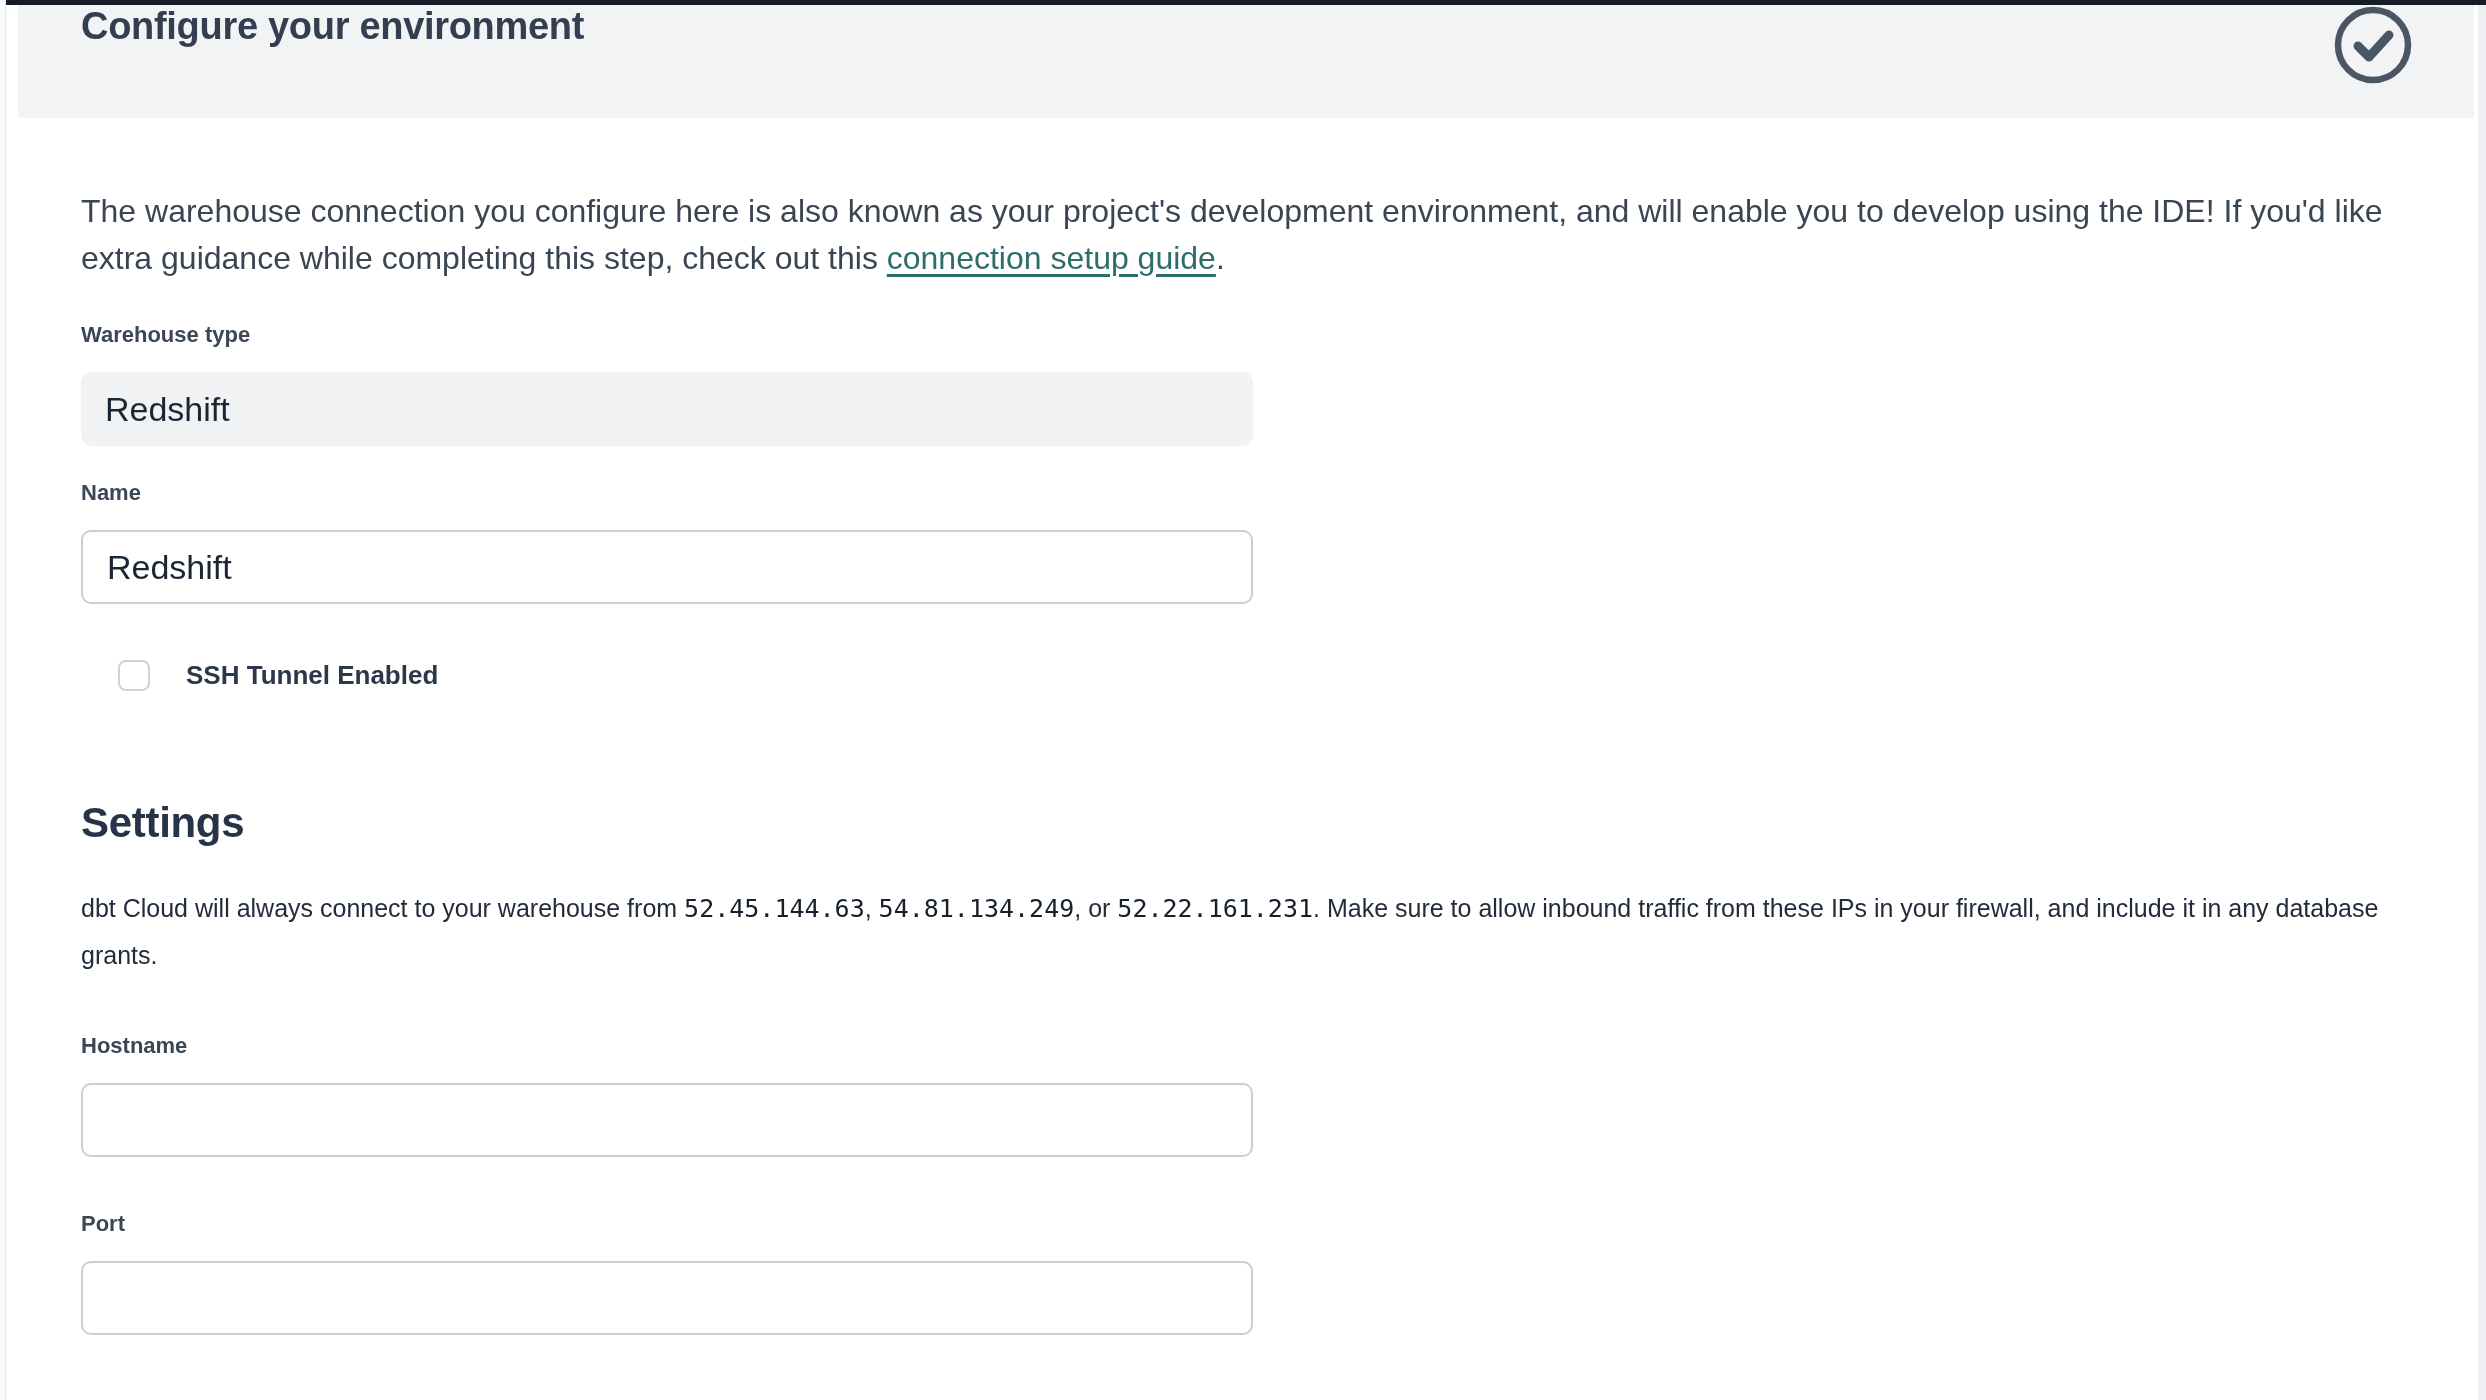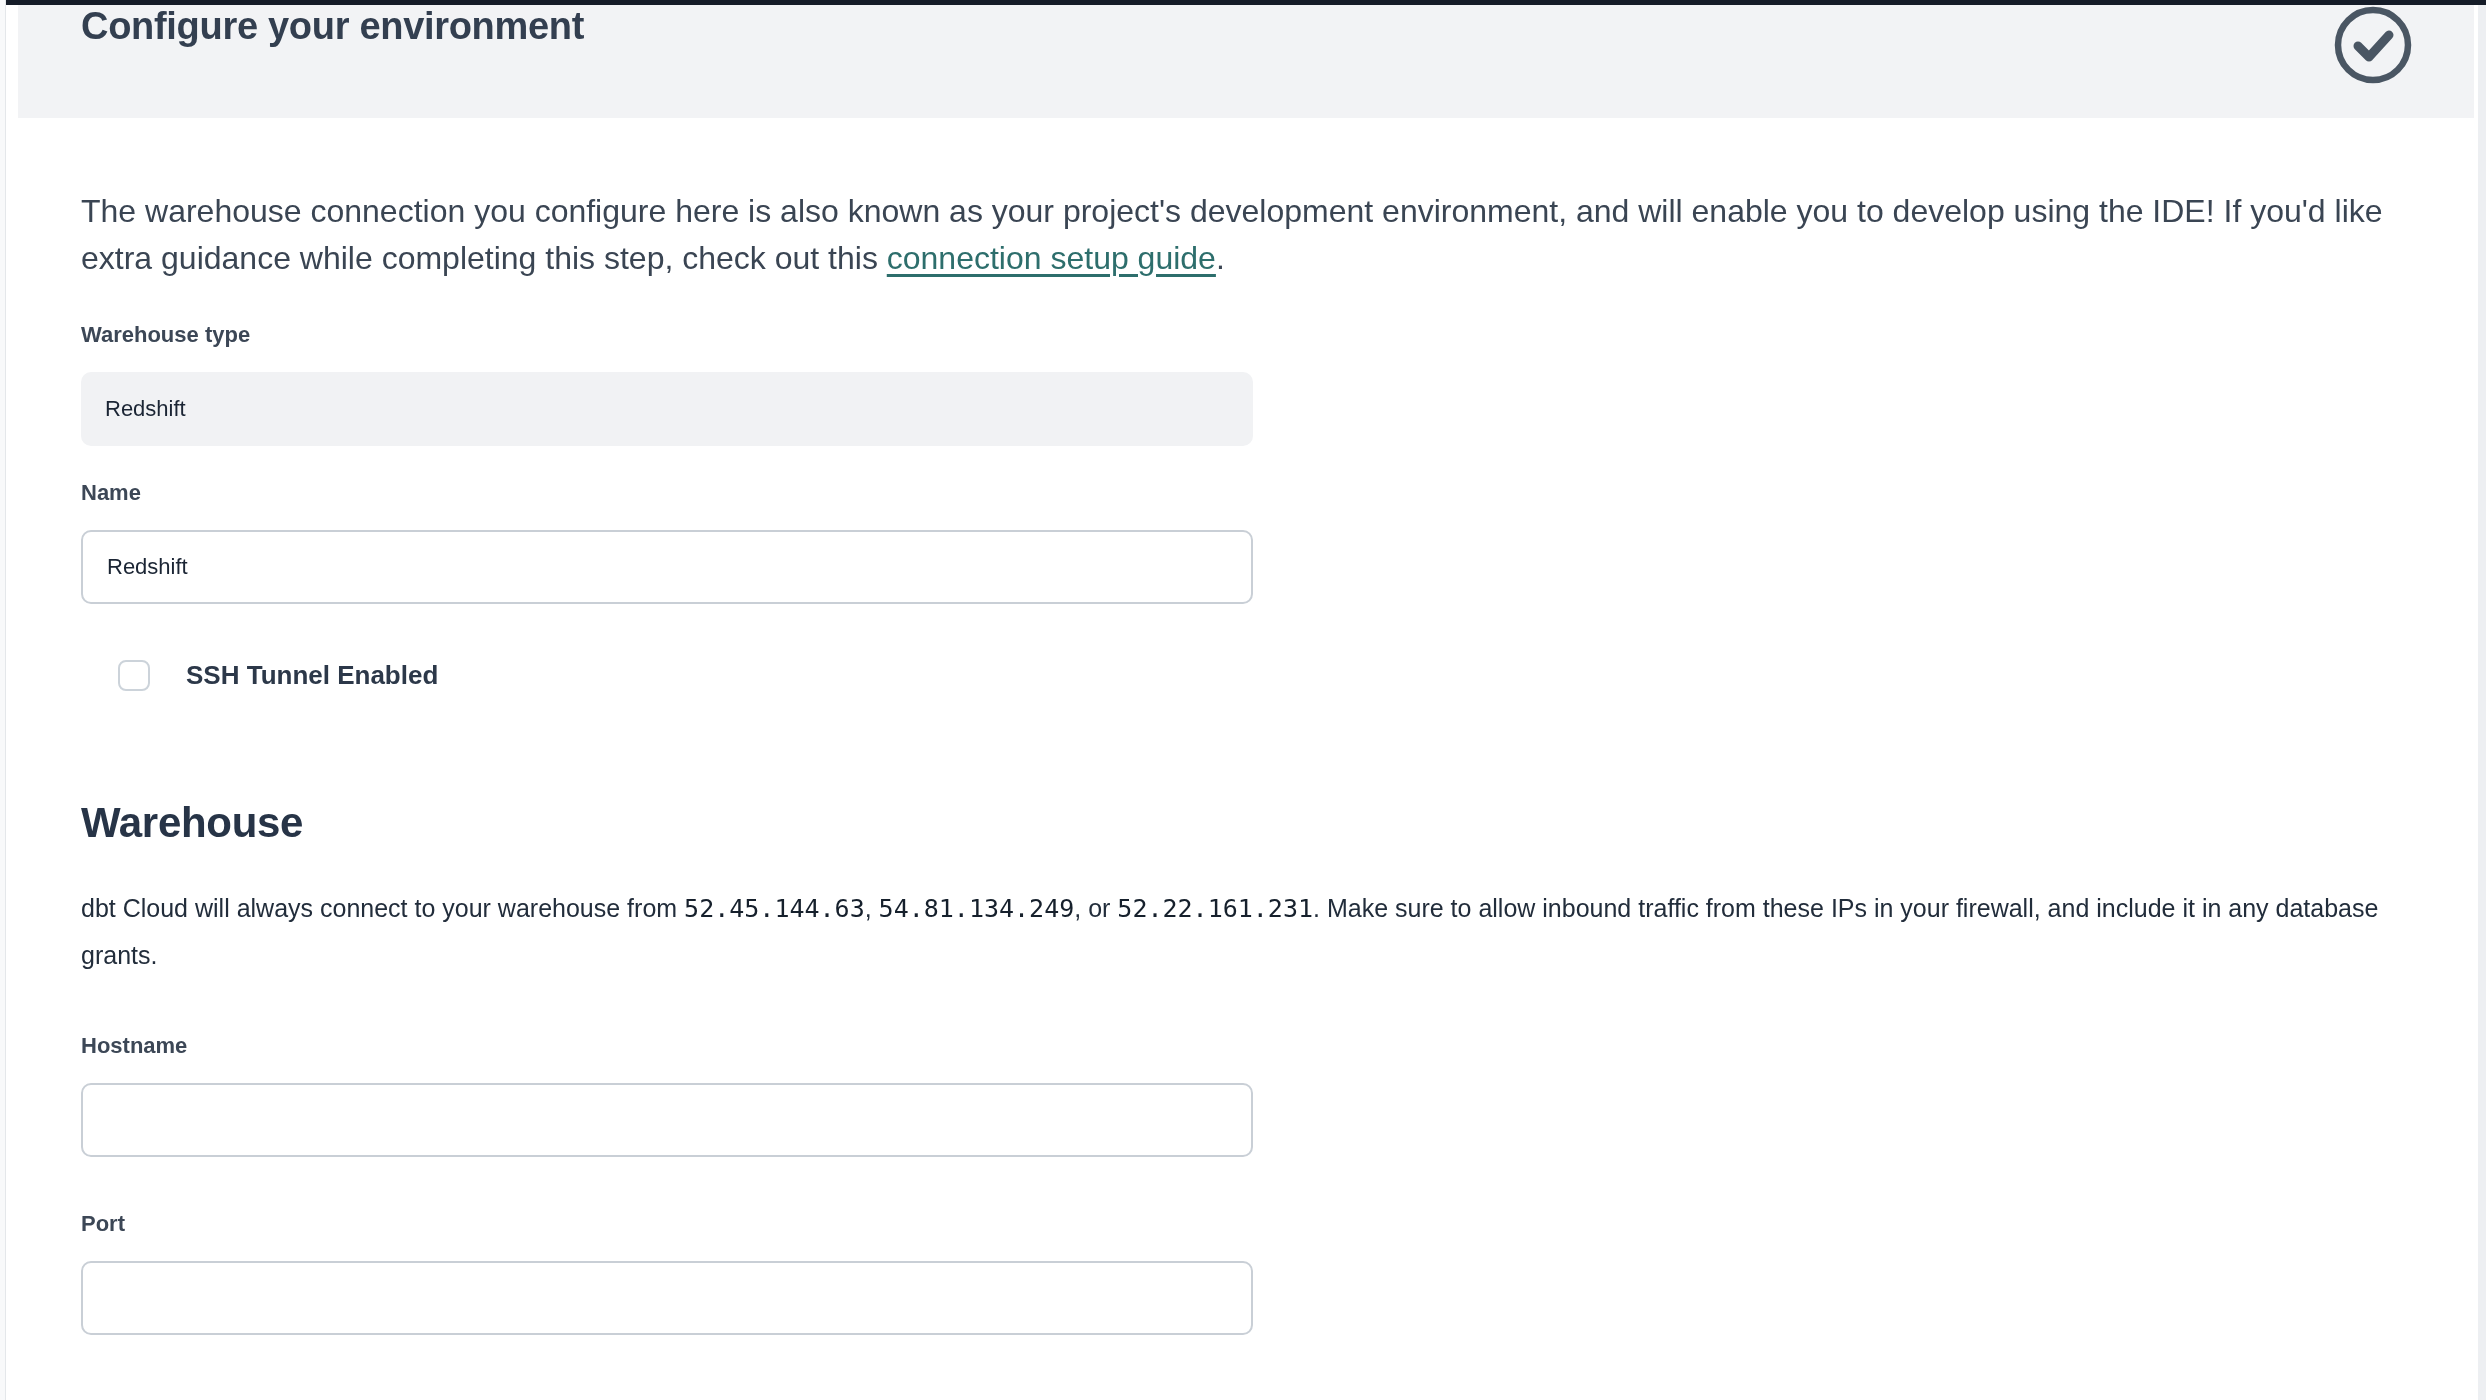--- a/index.html
+++ b/index.html
@@ -67,21 +67,21 @@
   .wh-label   { margin-top:42px; }
   .gap-label  { margin-top:36px; }
   .set-label  { margin-top:56px; }
 
   .input {
     display:block;
     width:1172px; height:74px;
     margin-top:26px;
     border-radius:10px;
     font-family:"Liberation Sans", sans-serif;
-    font-size:22px; color:#1b2534;
+    font-size:34px; color:#1b2534;
     padding:0 24px;
     outline:none;
   }
   .input-disabled {
     background:#f1f2f4; border:none;
   }
   .input-bordered {
     background:#ffffff; border:2px solid #c9cfd6;
   }
 
@@ -145,21 +145,21 @@
     <input class="input input-disabled" type="text" disabled="" value="Redshift" style="">
 
     <label class="field-label gap-label">Name</label>
     <input class="input input-bordered" type="text" value="Redshift" style="">
 
     <div class="checkbox-row">
       <input class="checkbox" type="checkbox" style="">
       <span class="checkbox-label">SSH Tunnel Enabled</span>
     </div>
 
-    <h2 class="settings-heading">Warehouse</h2>
+    <h2 class="settings-heading">Settings</h2>
 
     <p class="settings-desc"><span>dbt Cloud will always connect to your warehouse from </span><span class="mono">52.45.144.63</span><span>, </span><span class="mono">54.81.134.249</span><span>, or </span><span class="mono">52.22.161.231</span><span>. Make sure to allow inbound traffic from these IPs in your firewall, and include it in any database grants.</span></p>
 
     <label class="field-label set-label">Hostname</label>
     <input class="input input-bordered" type="text" value="" style="">
 
     <label class="field-label set-label">Port</label>
     <input class="input input-bordered" type="text" value="" style="">
 
   </div>

